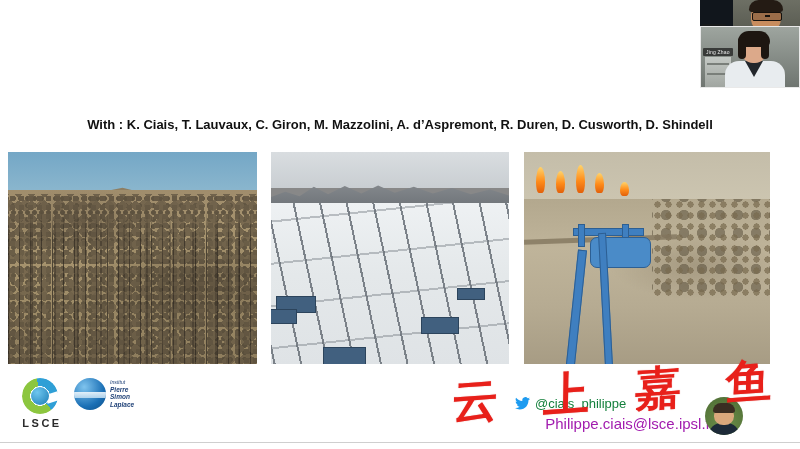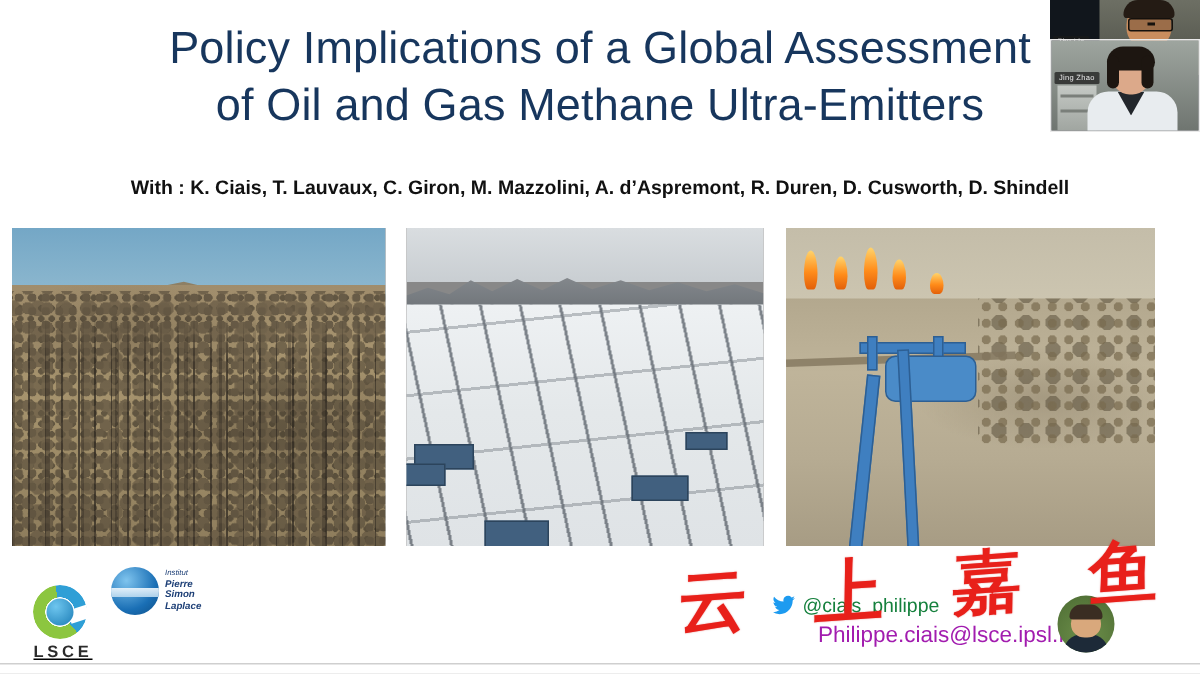--- a/index.html
+++ b/index.html
@@ -111,21 +111,21 @@
   .bp-run{left:22%;top:46%;width:7px;height:56%;transform:rotate(6deg);transform-origin:top center;}
   .bp-run2{left:30%;top:38%;width:6px;height:64%;transform:rotate(-3deg);transform-origin:top center;}
   .bp-cross{left:20%;top:36%;width:28%;height:6px;}
   .bp-tank{left:27%;top:40%;width:24%;height:14%;border-radius:7px;background:#4a8bc8;}
   .bp-leg1{left:22%;top:34%;width:5px;height:10%;}
   .bp-leg2{left:40%;top:34%;width:5px;height:10%;}
   .flare-horiz{position:absolute;left:0;top:40%;width:62%;height:5px;background:rgba(130,118,94,.8);transform:rotate(-2deg);}
 
   
   .logos{position:absolute;left:22px;top:378px;}
-  .lsce{position:absolute;left:0;top:12px;width:40px;text-decoration:underline;}
+  .lsce{position:absolute;left:0;top:0;width:40px;}
   .lsce-mark{width:36px;height:36px;position:relative;}
   .lsce-ring{position:absolute;inset:0;border-radius:50%;
     background:conic-gradient(from 200deg,#8cc63f 0deg 150deg,#2f9fd6 150deg 300deg,#8cc63f 300deg 360deg);
     -webkit-mask:radial-gradient(circle, transparent 0 38%, #000 39%);
             mask:radial-gradient(circle, transparent 0 38%, #000 39%);}
   .lsce-notch{position:absolute;right:-1px;top:42%;width:13px;height:9px;background:#fff;transform:rotate(-18deg);}
   .lsce-dot{position:absolute;left:9px;top:9px;width:18px;height:18px;border-radius:50%;
     background:radial-gradient(circle at 35% 30%,#6ec6ef,#1b7cb5);}
   .lsce-text{font-size:11px;letter-spacing:2.5px;color:#2b2b2b;font-weight:700;margin-top:3px;text-align:center;width:40px;}
   .ipsl{position:absolute;left:52px;top:0;display:flex;align-items:flex-start;gap:4px;}
@@ -187,24 +187,20 @@
   .cam-shelf{position:absolute;left:4px;top:30px;width:26px;height:30px;
     background:linear-gradient(#cfd3cf,#a9aea9);opacity:.85;}
   .cam-shelf2{position:absolute;left:6px;top:36px;width:22px;height:2px;background:#7a7f7a;}
   .cam-shelf3{position:absolute;left:6px;top:46px;width:22px;height:2px;background:#7a7f7a;}
 </style>
 </head>
 <body>
 
 <div id="slide">
 
-  <div class="title-block">
-    <div class="title-line">Policy Implications of a Global Assessment</div>
-    <div class="title-line">of Oil and Gas Methane Ultra-Emitters</div>
-  </div>
   <div class="with-line">With : K. Ciais, T. Lauvaux, C. Giron, M. Mazzolini, A. d’Aspremont, R. Duren, D. Cusworth, D. Shindell</div>
 
   <div class="photo" id="photo-oilfield">
     <div class="oilfield-sky"></div>
     <div class="oilfield-hill"></div>
     <div class="oilfield-ground"></div>
     <div class="oilfield-derricks"></div>
     <div class="oilfield-specks"></div>
   </div>
 

